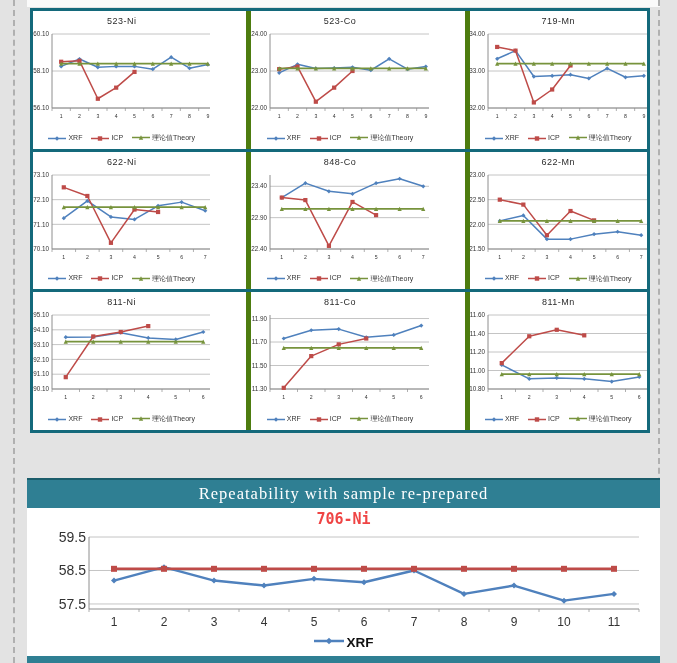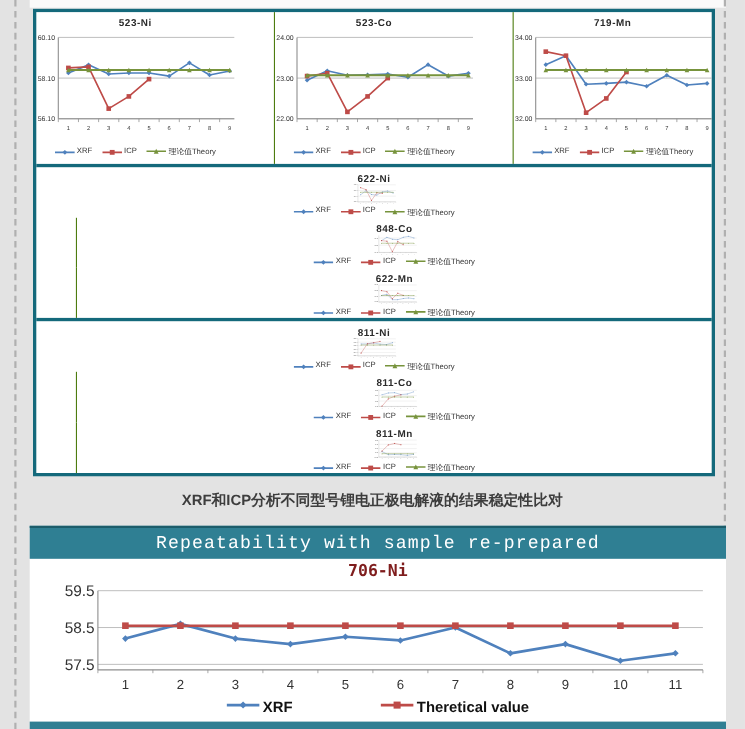--- a/index.html
+++ b/index.html
@@ -3,36 +3,36 @@
 <meta charset="utf-8">
 <style>
   html,body{margin:0;padding:0;background:#e3e3e3;}
   #canvas{position:relative;width:677px;height:663px;background:#e3e3e3;overflow:hidden;
           font-family:"Liberation Sans",sans-serif;}
   .pagebreak{position:absolute;top:0;bottom:0;width:0;border-left:2px dashed #b0b0b0;}
   #topstrip{position:absolute;left:27px;top:0;width:633px;height:7px;background:#fafafa;}
   #grid-panel{position:absolute;left:30px;top:8px;width:620px;height:425px;background:#fff;
               border:3px solid #14697B;box-sizing:border-box;display:flex;flex-direction:column;}
   .chart-row{flex:1;display:flex;min-height:0;}
-  .chart-row + .chart-row{border-top:3px solid #14697B;flex-direction:column;}
+  .chart-row + .chart-row{border-top:3px solid #14697B;}
   .cell{flex:1;display:flex;flex-direction:column;align-items:center;min-width:0;overflow:hidden;}
-  .cell + .cell{border-left:1px solid #4d7c0f;margin-left:36px;}
-  .ctitle{margin-top:5px;font-size:9px;font-weight:bold;color:#2b2b2b;letter-spacing:.5px;height:13px;}
+  .cell + .cell{border-left:5px solid #4d7c0f;margin-left:36px;}
+  .ctitle{margin-top:5px;font-size:9px;font-weight:normal;color:#2b2b2b;letter-spacing:.5px;height:13px;}
   svg.plot{display:block;}
   .legend{display:flex;justify-content:center;align-items:center;gap:9px;height:18px;}
   .lg-item{display:inline-flex;align-items:flex-start;gap:2px;font-size:7px;color:#333;}
   .lg-item.big{font-size:13.5px;font-weight:bold;color:#111;gap:3px;}
   #caption{position:absolute;left:0;top:446px;width:677px;text-align:center;
            font-size:13.5px;font-weight:bold;color:#3d3d3d;}
   #bottom-panel{position:absolute;left:27px;top:478px;width:633px;height:185px;background:#fff;}
   #bottom-header{height:30px;background:#2F7F93;border-top:2px solid #1C5D6B;box-sizing:border-box;
                  color:#fff;text-align:center;line-height:27px;font-size:16.5px;
-                 font-family:Liberation Mono, monospace;letter-spacing:1px;}
+                 font-family:Liberation Serif, serif;letter-spacing:1px;}
   #big-title{text-align:center;font-family:"DejaVu Sans Mono",monospace;font-weight:bold;
-             font-size:15px;color:#7f1d1d;height:21px;line-height:23px;}
+             font-size:15px;color:#ef4444;height:21px;line-height:23px;}
   #big-legend{display:flex;justify-content:center;gap:80px;height:19px;align-items:center;}
   #bottom-teal-strip{position:absolute;left:0;right:0;bottom:0;height:7px;background:#2F7F93;}
 </style>
 </head>
 <body>
 
 <div id="canvas">
   <div id="topstrip"></div>
   <div class="pagebreak" style="left:13px"></div>
   <div class="pagebreak" style="left:658px"></div>
@@ -721,21 +721,20 @@
                 <line x1="0" x2="18" y1="4.5" y2="4.5" stroke="#77933C" stroke-width="1.5"></line>
                 <path d="M9 2.3 L11.2 6.7 L6.8 6.7 Z" fill="#77933C"></path>
               </svg>
               <span>理论值Theory</span>
             </span>
           </div>
       </div>
     </div>
   </div>
 
-  <div id="caption">XRF和ICP分析不同型号锂电正极电解液的结果稳定性比对</div>
 
   <div id="bottom-panel">
     <div id="bottom-header">Repeatability with sample re-prepared</div>
     <div id="big-title">706-Ni</div>
     <svg id="big-plot" class="plot" width="633" height="104" viewBox="0 0 633 104">
         <line x1="62" x2="612" y1="74.97674418604656" y2="74.97674418604656" stroke="#b5b5b5" stroke-width="0.8"></line>
         <line x1="62" x2="612" y1="41.48837209302327" y2="41.48837209302327" stroke="#b5b5b5" stroke-width="0.8"></line>
         <line x1="62" x2="612" y1="8" y2="8" stroke="#b5b5b5" stroke-width="0.8"></line>
         <line x1="62" x2="62" y1="8" y2="80" stroke="#8e8e8e" stroke-width="1"></line>
         <line x1="62" x2="612" y1="80" y2="80" stroke="#8e8e8e" stroke-width="1"></line>
@@ -791,23 +790,16 @@
         <rect x="584" y="36.813953488372206" width="6" height="6" fill="#BE4B48"></rect>
       </svg>
     <div id="big-legend" class="legend">
         <span class="lg-item big">
           <svg width="30" height="12" viewBox="0 0 30 12">
             <line x1="0" x2="30" y1="6" y2="6" stroke="#4F81BD" stroke-width="2.5"></line>
             <path d="M15 2.8 L18.2 6 L15 9.2 L11.8 6 Z" fill="#4F81BD"></path>
           </svg>
           <span>XRF</span>
         </span>
-        <span class="lg-item big">
-          <svg width="30" height="12" viewBox="0 0 30 12">
-            <line x1="0" x2="30" y1="6" y2="6" stroke="#BE4B48" stroke-width="2.5"></line>
-            <rect x="11.8" y="2.8" width="6.4" height="6.4" fill="#BE4B48"></rect>
-          </svg>
-          <span>Theretical value</span>
-        </span>
       </div>
     <div id="bottom-teal-strip"></div>
   </div>
 </div>
 
 </body></html>

